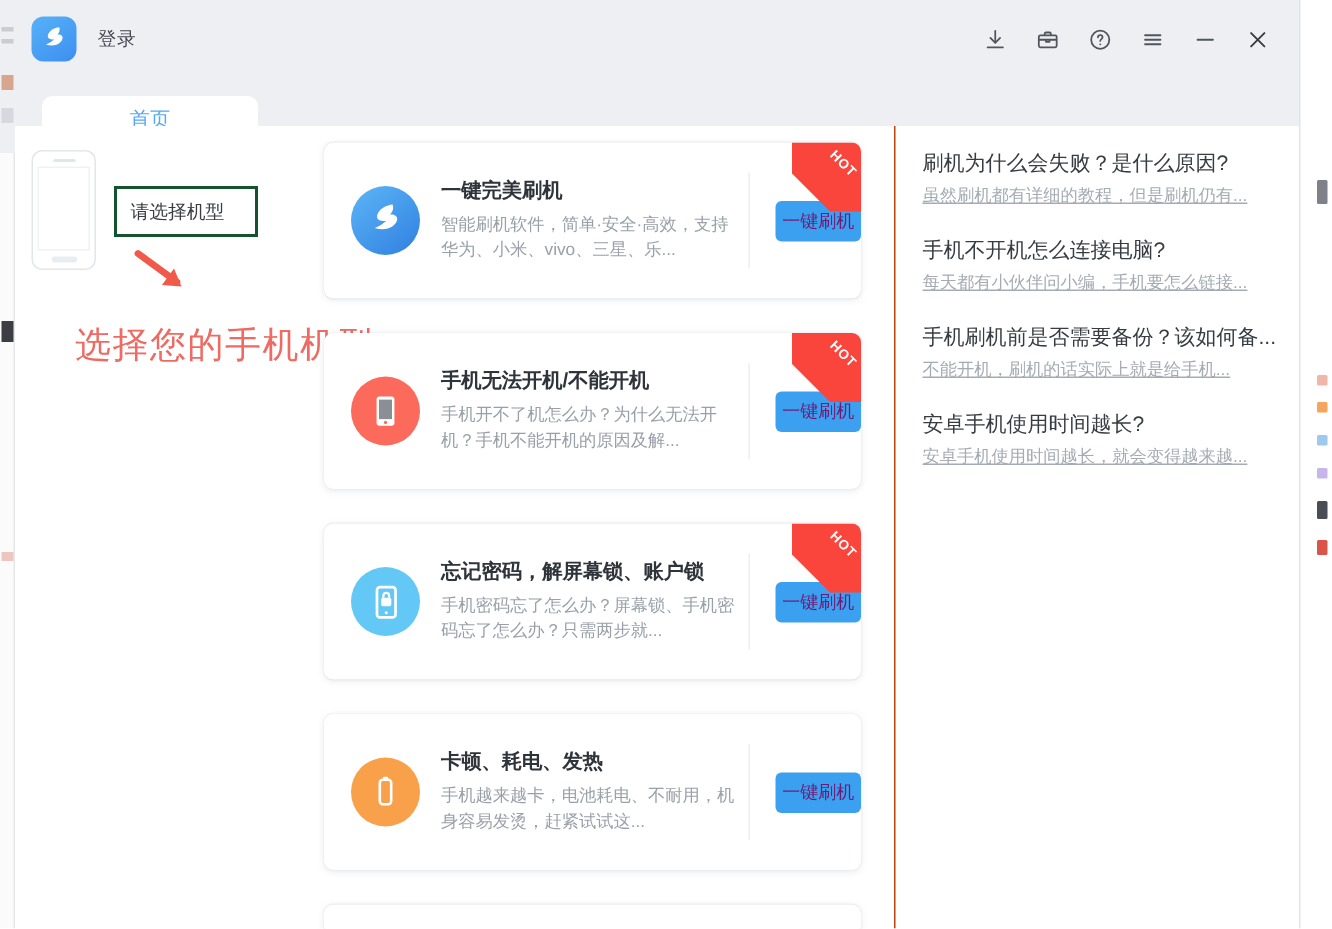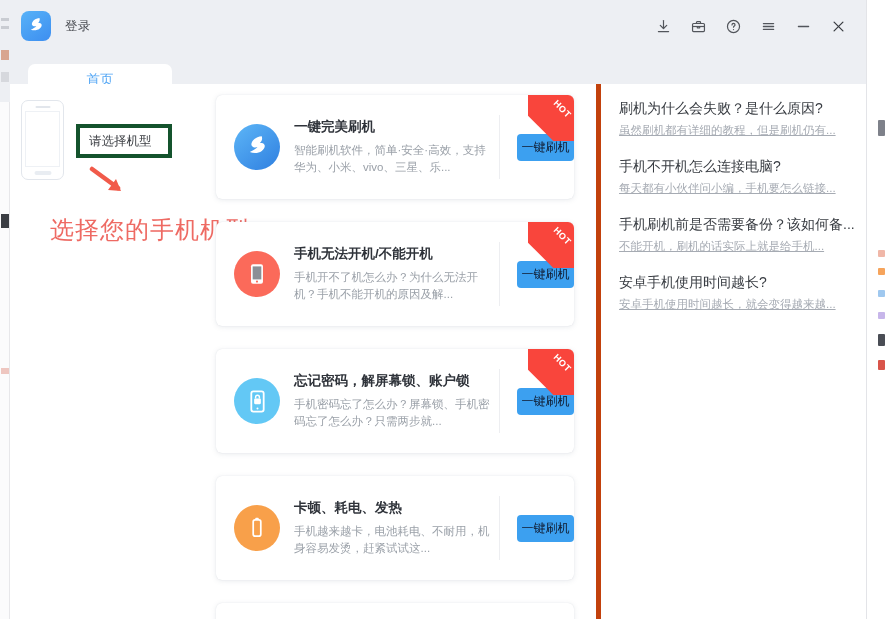--- a/index.html
+++ b/index.html
@@ -90,21 +90,21 @@
     position:absolute; left:3px; top:10px; right:3px; bottom:12px;
     background:#ffffff; border:1px solid #eef1f5;
   }
   .phone .home {
     position:absolute; left:50%; transform:translateX(-50%); bottom:4px;
     width: 17px; height: 4px; border-radius:2px; background:#e9edf2;
   }
   .model-box {
     position: absolute; left: 66px; top: 40px;
     width: 96px; height: 34px;
-    border: 4px solid #14532d;
+    border: 2px solid #14532d;
     background: #ffffff;
     display: flex; align-items: center; padding-left: 9px;
   }
   .model-box span { font-size: 12.5px; color: #3a3d42; }
   .arrow {
     position: absolute; left: 78px; top: 82px; width: 46px; height: 32px;
   }
   .hint {
     position: absolute; left: 40px; top: 130px;
     font-family: "Liberation Serif", "DejaVu Serif", serif;
@@ -138,21 +138,21 @@
   }
   .card-desc {
     font-size: 11.5px; color: #9aa0a8; line-height: 17px;
   }
   .card-div {
     width: 1px; height: 64px; background: #edeef1; margin-left: 9px; flex: none;
   }
   .card-btn {
     margin-left: 17px;
     width: 80px; height: 27px;
-    background: #3ca0f0; color: #0f172a;
+    background: #3ca0f0; color: #701a75;
     border: none; border-radius: 4px;
     font-size: 12px; font-family: inherit;
     cursor: pointer;
     display:flex; align-items:center; justify-content:center;
   }
   .hot {
     position: absolute; right: 0; top: 0; width: 46px; height: 46px;
     overflow: hidden; pointer-events: none;
   }
   .hot .tri {
@@ -161,21 +161,21 @@
   }
   .hot .txt {
     position:absolute; right: 2px; top: 9px;
     transform: rotate(45deg);
     font-size: 9px; font-weight: bold; color:#ffffff; letter-spacing:.5px;
   }
 
   
   .news {
     position: relative; flex: 1; padding-top: 16px;
-    border-left: 5px solid #c2410c;
+    border-left: 1px solid #c2410c;
   }
   .news-item { padding: 0 18px 0 18px; margin-bottom: 20px; cursor: pointer; }
   .news-title {
     font-size: 14px; color: #383c42; margin-bottom: 5px; white-space: nowrap;
   }
   .news-desc { font-size: 11.5px; color: #a6abb3; white-space: nowrap; text-decoration: underline; }
 </style>
 </head>
 <body>
 

